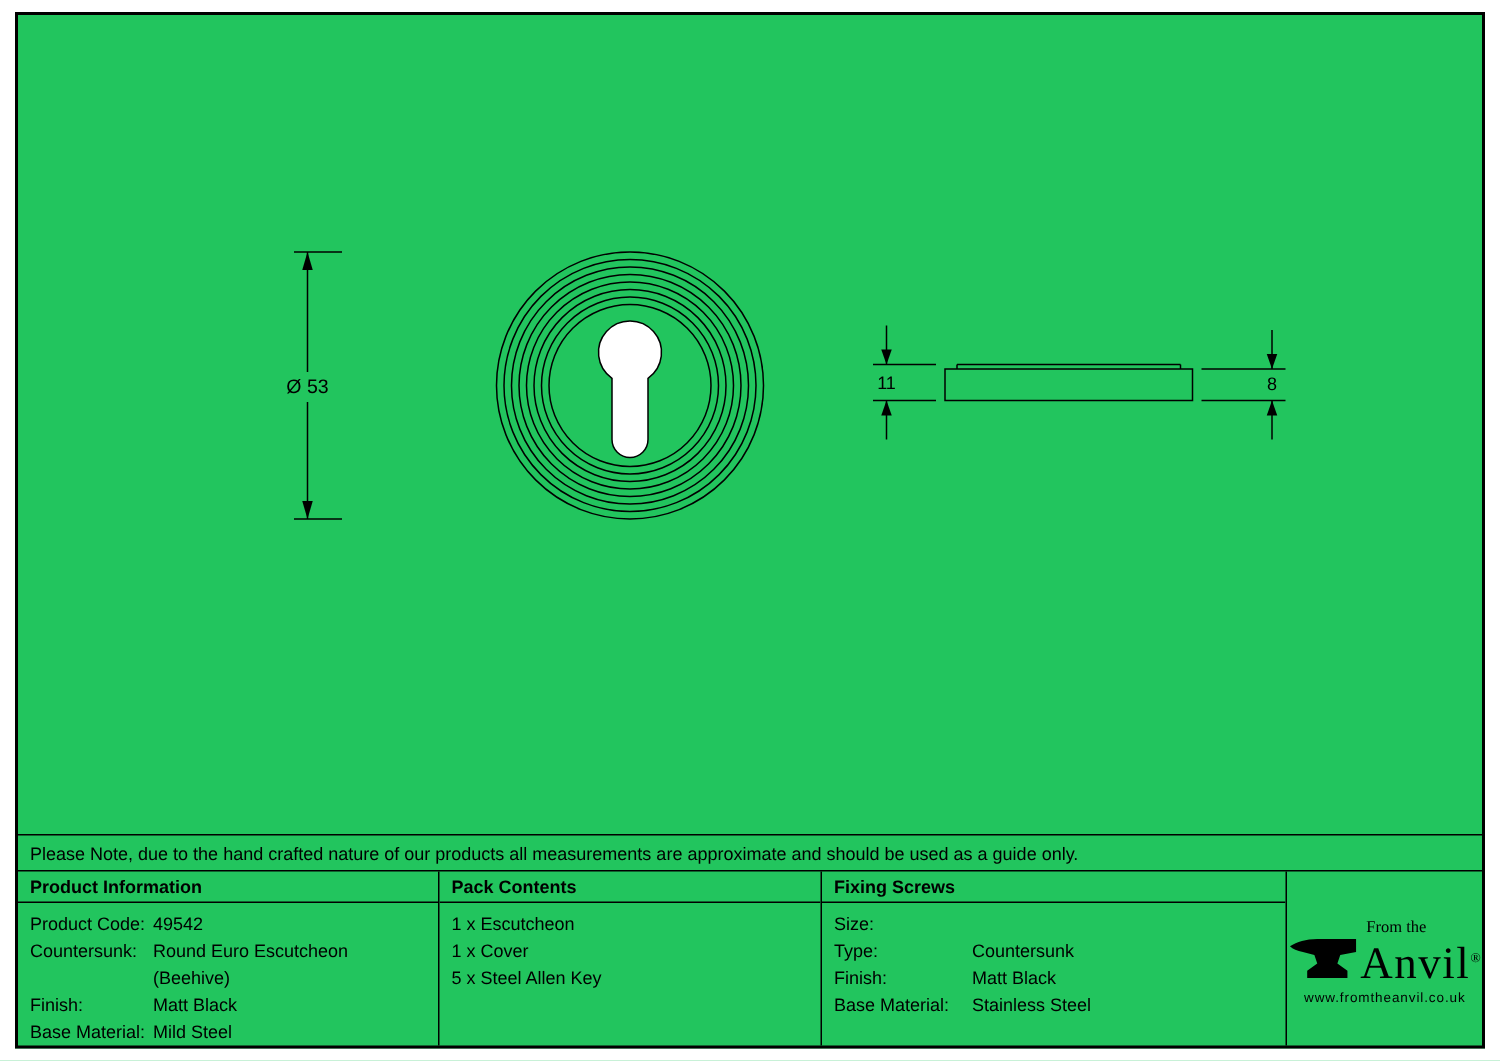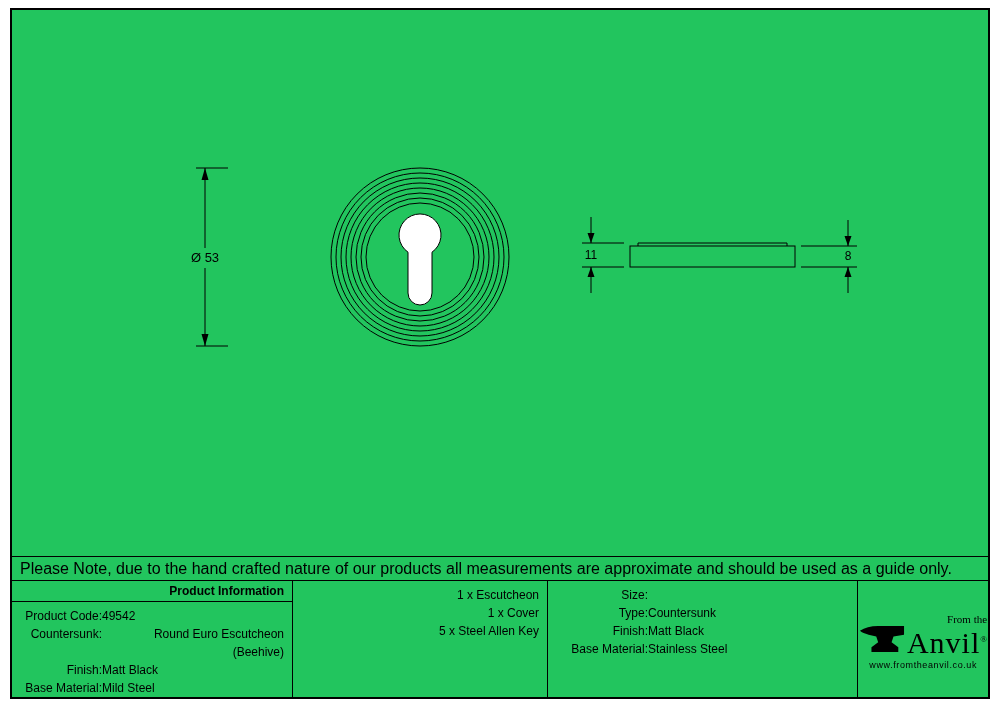--- a/index.html
+++ b/index.html
@@ -12,28 +12,28 @@
     position:absolute; left:10px; top:8px; width:980px; height:691px;
     border:2px solid #000; background:#22c55e;
     display:flex; flex-direction:column;
   }
   .drawing-area { position:relative; flex:1 1 auto; overflow:hidden; }
   .drawing-area svg { display:block; width:100%; height:100%; }
   svg text { font-family:"Liberation Sans", sans-serif; fill:#000; }
 
   .note-bar {
     flex:0 0 25px; border-top:1px solid #000; border-bottom:1px solid #000;
-    display:flex; align-items:center; padding:0 8px; font-size:16px;
+    display:flex; align-items:center; padding:0 8px; font-size:12px;
   }
 
   .info-table {
     flex:0 0 116px;
     display:grid; grid-template-columns:280px 255px 310px 1fr;
   }
-  .col { display:flex; flex-direction:column; overflow:hidden;text-align:right; }
+  .col { display:flex; flex-direction:column; overflow:hidden; }
   .col + .col { border-left:1px solid #000; }
   .col-header {
     flex:0 0 21px; border-bottom:1px solid #000;
     font-weight:bold; font-size:12px; padding:3px 8px;
   }
   .col-body { padding:5px 8px 0 8px; font-size:12px; line-height:18px; }
   .kv { display:flex; }
   .kv .k { flex:0 0 82px; }
   .fix .kv .k { flex:0 0 92px; }
   .pack-line { white-space:nowrap; }
@@ -131,28 +131,30 @@
           <span class="v">Matt Black</span>
         </div>
         <div class="kv">
           <span class="k">Base Material:</span>
           <span class="v">Mild Steel</span>
         </div>
       </div>
     </div>
 
     <div class="col">
+      <div class="col-header">Pack Contents</div>
       <div class="col-body">
         <div class="pack-line">1 x Escutcheon</div>
         <div class="pack-line">1 x Cover</div>
         <div class="pack-line">5 x Steel Allen Key</div>
       </div>
     </div>
 
     <div class="col fix">
+      <div class="col-header">Fixing Screws</div>
       <div class="col-body">
         <div class="kv">
           <span class="k">Size:</span>
         </div>
         <div class="kv">
           <span class="k">Type:</span>
           <span class="v">Countersunk</span>
         </div>
         <div class="kv">
           <span class="k">Finish:</span>

